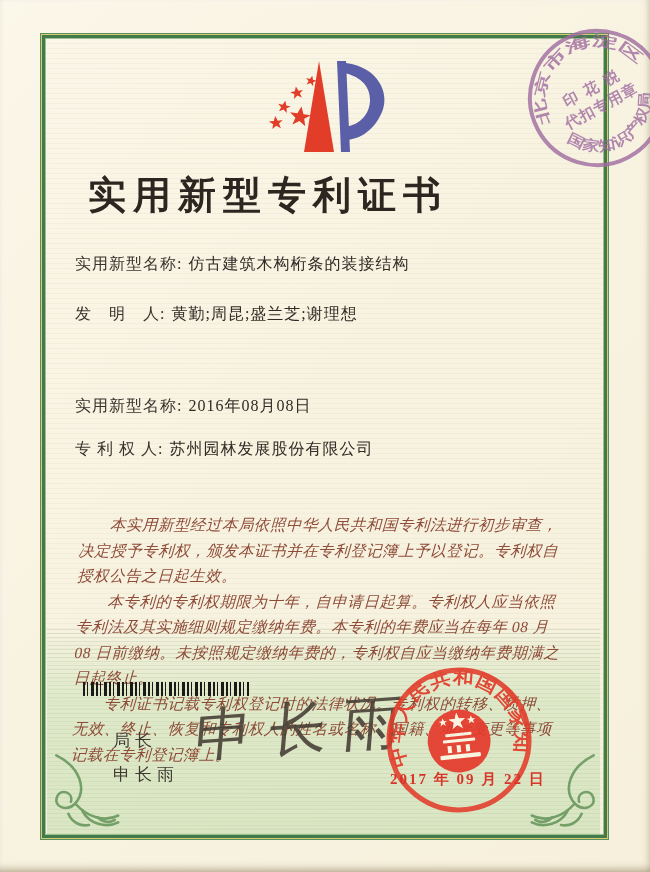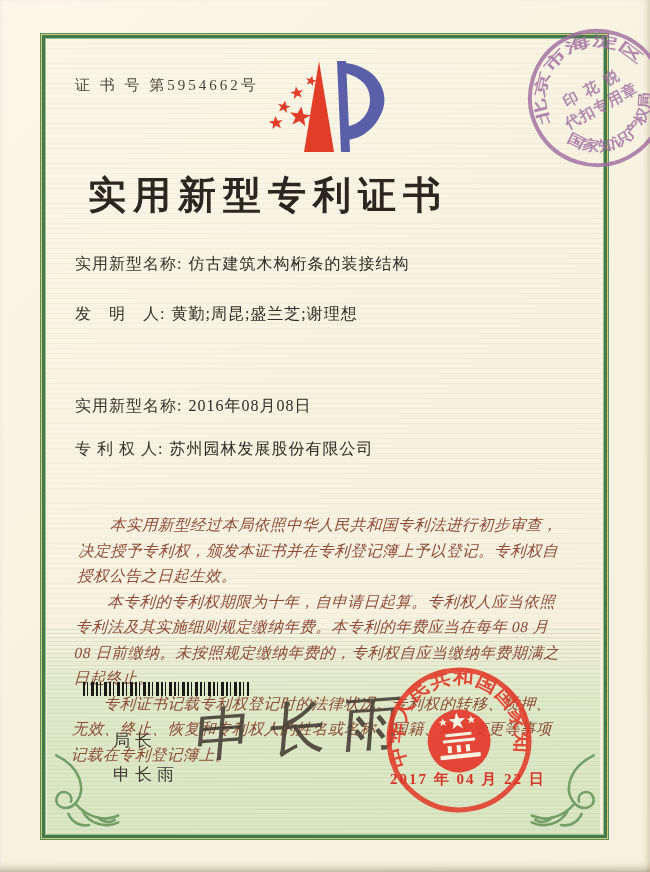--- a/index.html
+++ b/index.html
@@ -40,21 +40,20 @@
   svg text{font-family:"Liberation Serif","DejaVu Serif",serif;}
 </style>
 </head>
 <body>
 
 <div class="page">
 
   <div class="frame"></div>
   <div class="guilloche"></div>
 
-  <div class="cert-number">证 书 号 第5954662号</div>
 
   <svg class="logo" viewBox="0 0 130 110">
     <defs>
       <path id="star" d="M0,-10 2.9,-3.1 10,-3.1 4.2,1.2 6.2,8.1 0,3.8 -6.2,8.1 -4.2,1.2 -10,-3.1 -2.9,-3.1 Z"></path>
     </defs>
     <g>
       <path d="M84,8 C116,12 128,38 120,57 C111,78 95,85 82,85 L82,72 C100,70 108,57 108,45 C108,29 96,21 82,18 Z" fill="#5a5fa8"></path>
       <polygon points="75,6 84,6 88,97 79,97" fill="#5a5fa8"></polygon>
     </g>
     <polygon points="57,6 72,97 42,97" fill="#e23d28"></polygon>
@@ -104,21 +103,21 @@
         <path d="M89,52 90.2,55 93.2,55 90.8,56.8 91.7,59.8 89,58 86.3,59.8 87.2,56.8 84.8,55 87.8,55 Z"></path>
         <rect x="62" y="68" width="26" height="3" rx="1"></rect>
         <rect x="59" y="74" width="32" height="3" rx="1"></rect>
         <rect x="63" y="80" width="4" height="7"></rect>
           <rect x="72" y="80" width="4" height="7"></rect>
           <rect x="81" y="80" width="4" height="7"></rect>
         <rect x="55" y="89" width="40" height="4" rx="1"></rect>
       </g>
     </g>
   </svg>
-  <div class="seal-date">2017 年 04 月 22 日</div>
+  <div class="seal-date">2017 年 09 月 22 日</div>
 
   <svg class="stamp" viewBox="0 0 172 172">
     <circle cx="86" cy="86" r="67" fill="none" stroke="#a06ca0" stroke-width="4"></circle>
     <path id="stampTop" d="M34,86 A52,52 0 1 1 138,86" fill="none"></path>
     <path id="stampBottom" d="M37,104 A52,52 0 0 0 135,104" fill="none"></path>
     <text font-size="14" font-weight="700" fill="#a06ca0">
       <textPath href="#stampTop" startOffset="0" textLength="280" lengthAdjust="spacingAndGlyphs">北京市海淀区地方税务局</textPath>
     </text>
     <text x="86" y="80" text-anchor="middle" font-size="15" font-weight="700" fill="#a06ca0" letter-spacing="2">印 花 税</text>
     <text x="86" y="100" text-anchor="middle" font-size="15" font-weight="700" fill="#a06ca0" letter-spacing="1">代扣专用章</text>

